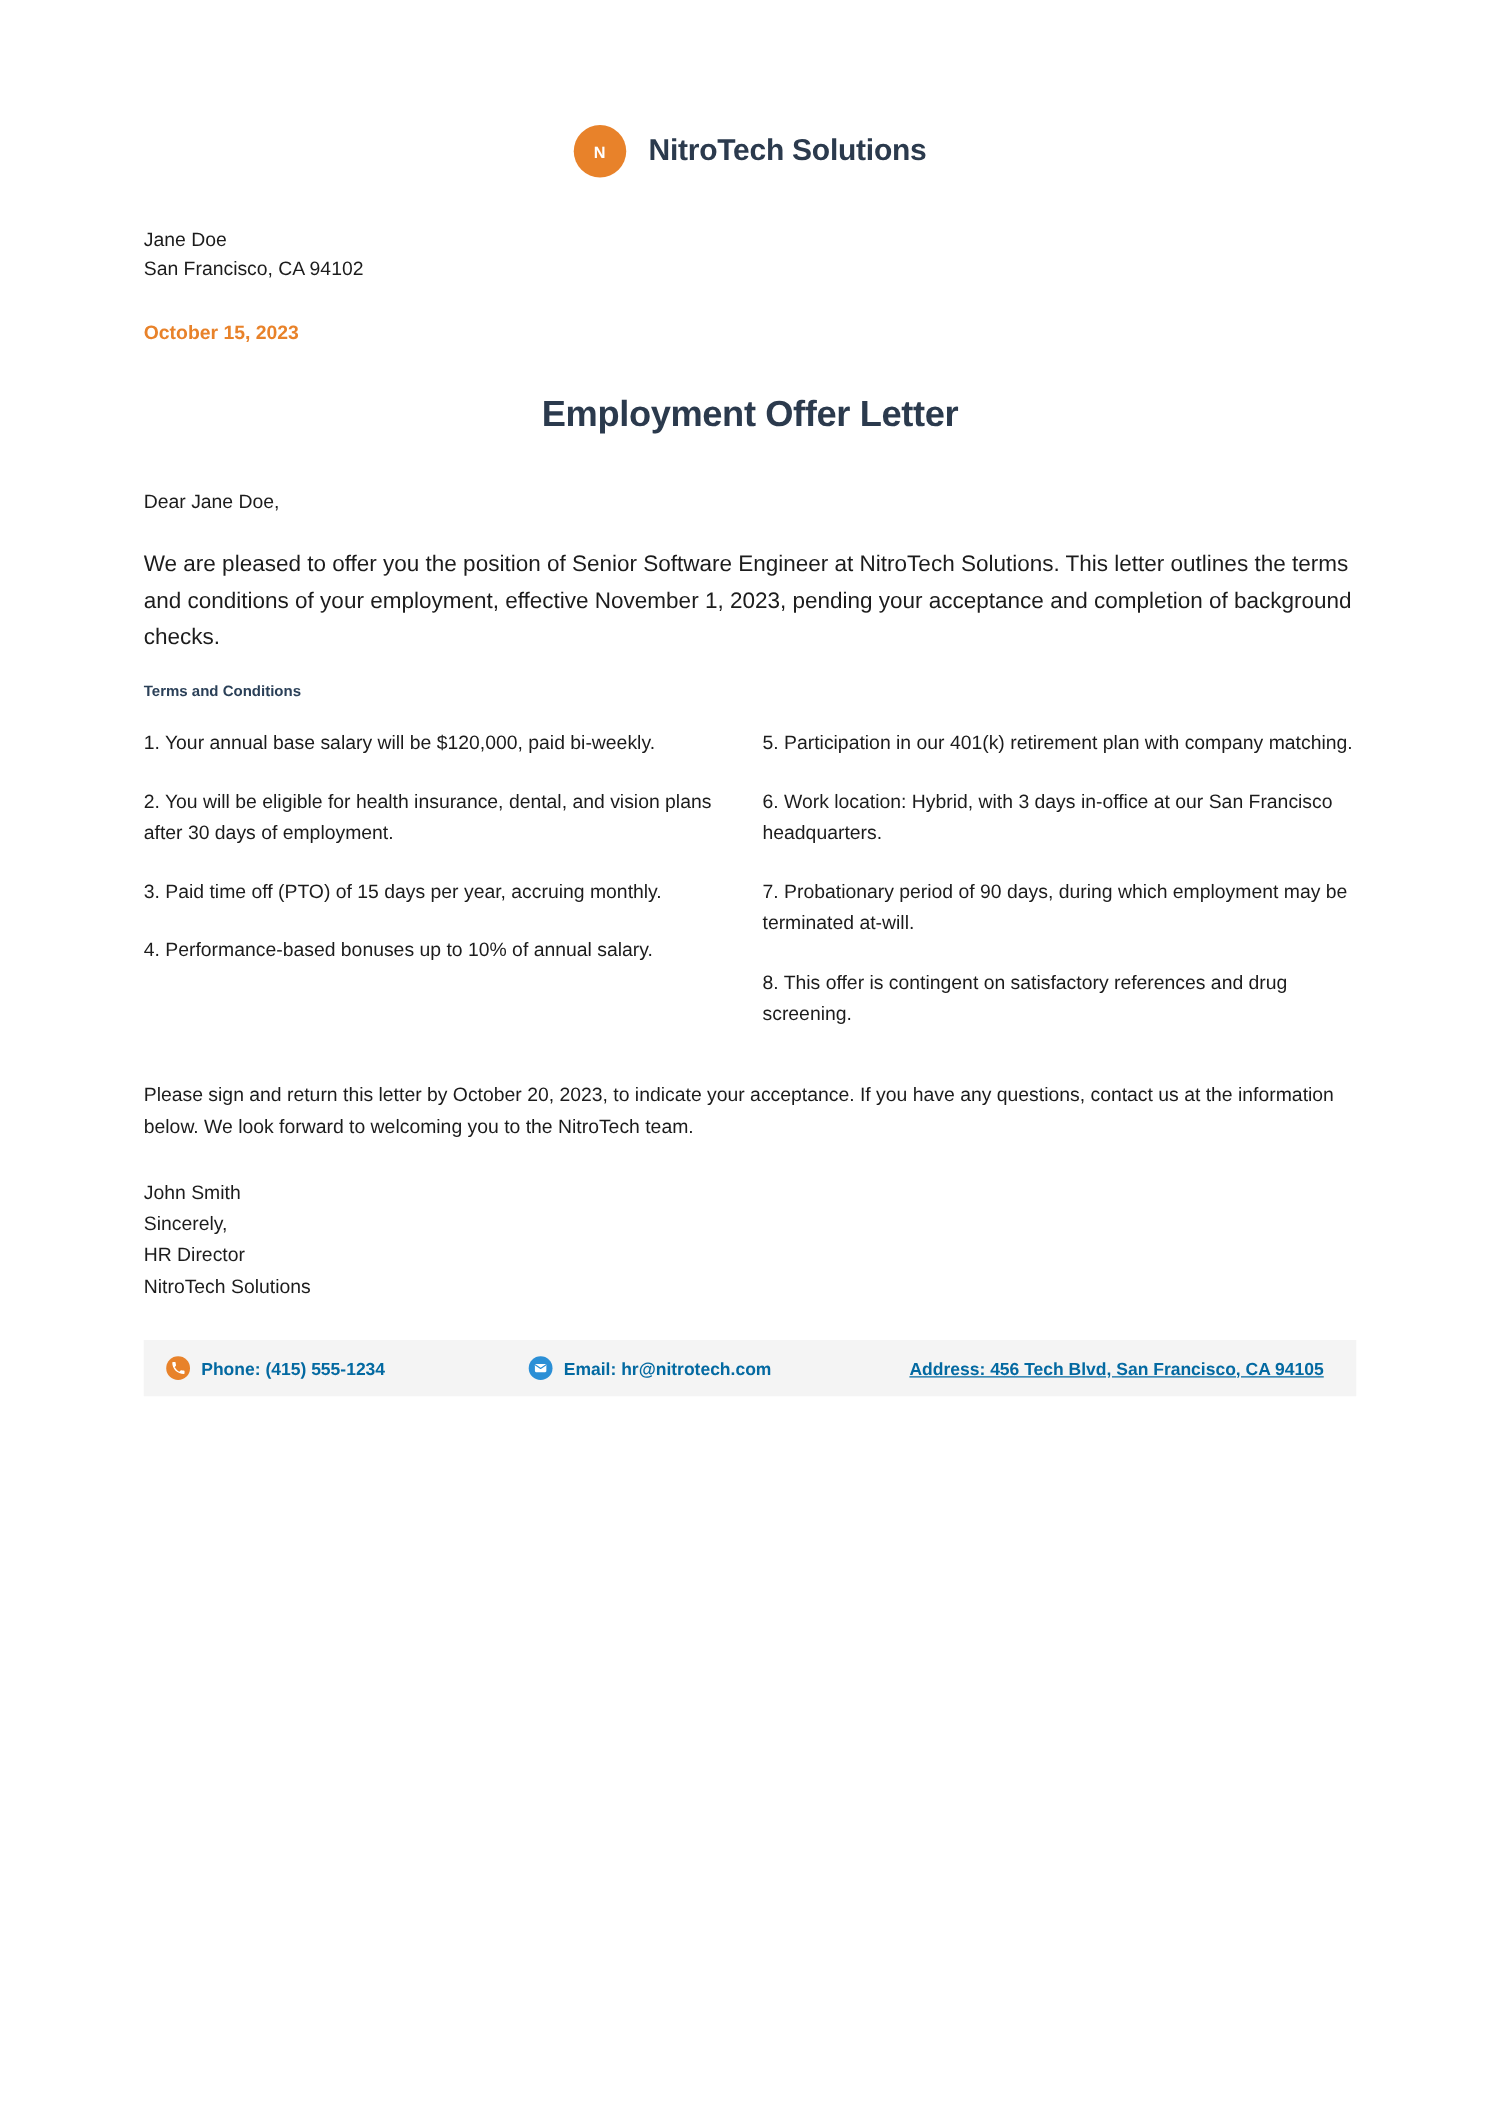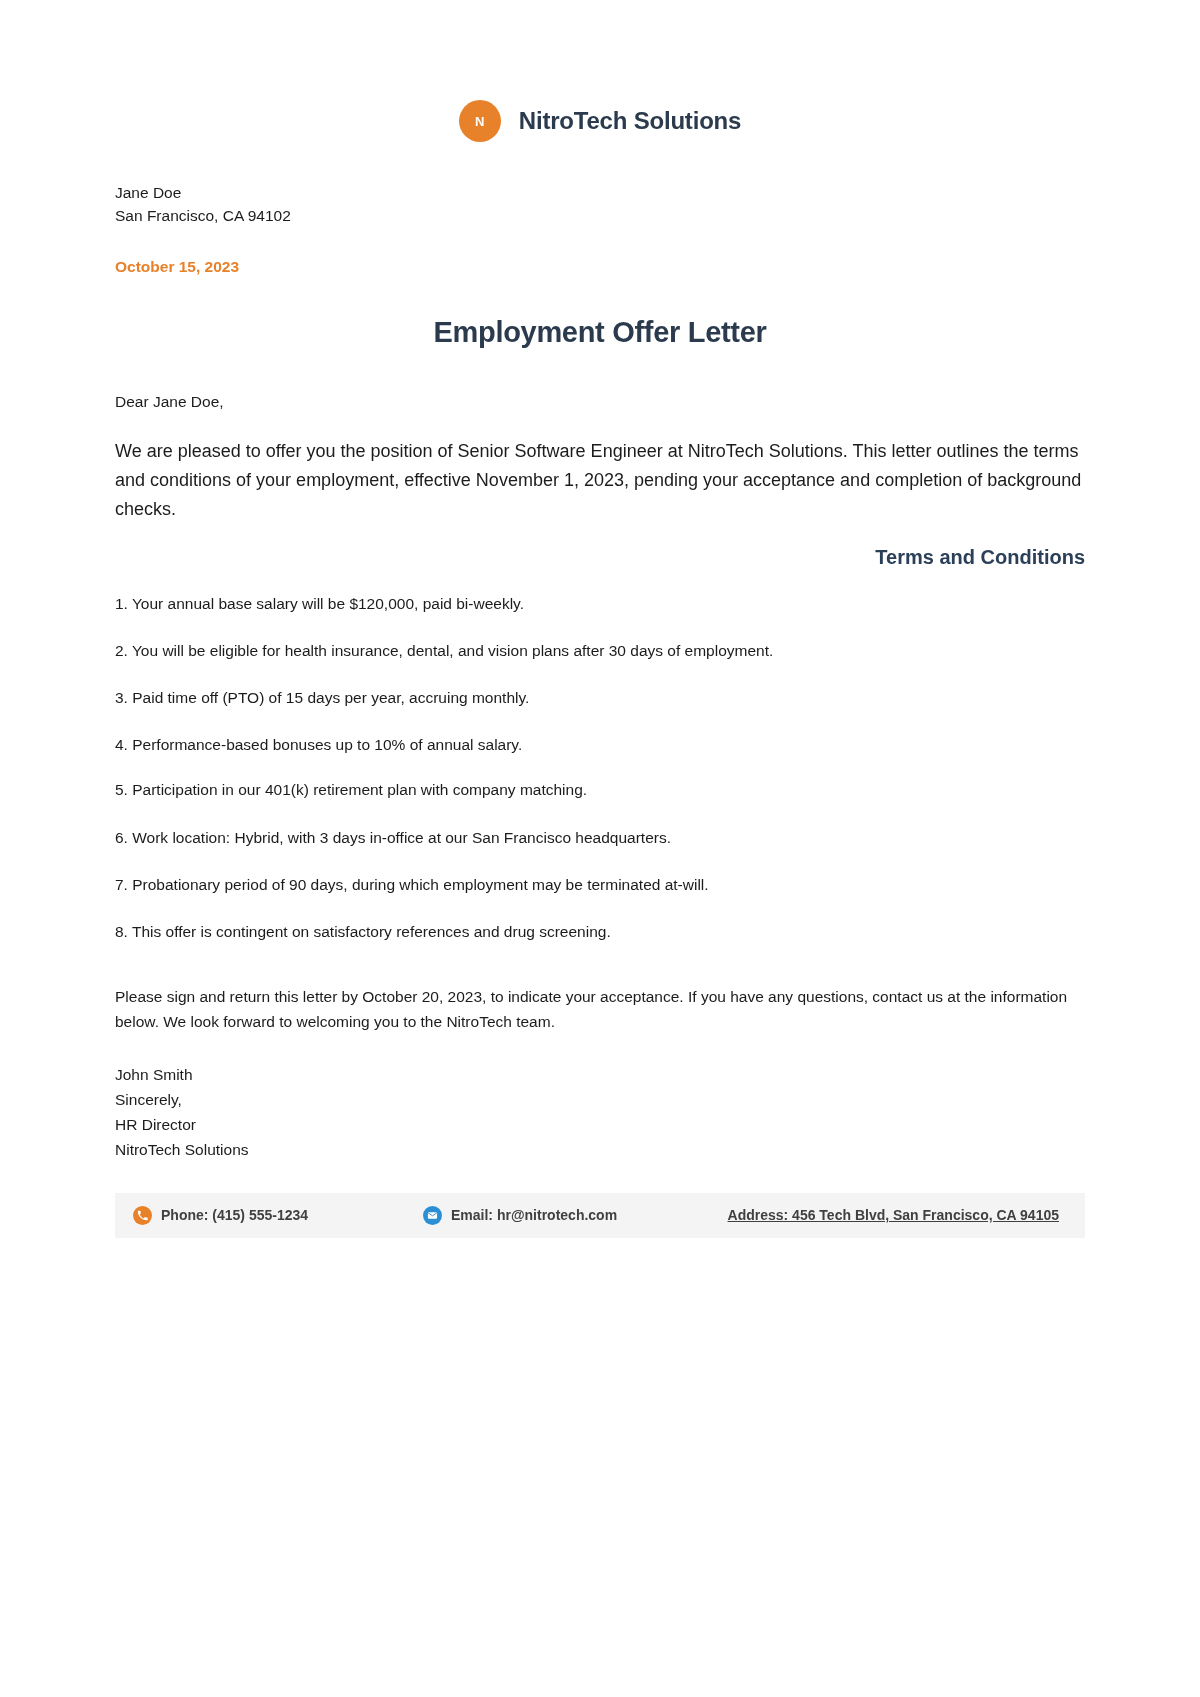--- a/index.html
+++ b/index.html
@@ -94,33 +94,31 @@
   }
   .para {
     font-size: 18px;
     line-height: 1.62;
     color: #1c1c1c;
     text-align: left;
     margin: 0 0 22px 0;
   }
 
   .section-heading {
-    font-size: 20px;
+    font-size: 12px;
     font-weight: bold;
     color: #2B4058;
     margin: 0 0 22px 0;
-    text-align: right;
   }
 
   
   .terms-grid {
     display: flex;
     gap: 20px;
     margin-bottom: 40px;
-    flex-direction: column;
   }
   .terms-col {
     flex: 1 1 0;
     min-width: 0;
   }
   .term-item {
     font-size: 15.5px;
     line-height: 1.62;
     color: #1c1c1c;
     margin-bottom: 22px;
@@ -149,21 +147,21 @@
     background: #F4F4F4;
     padding: 13px 18px;
     gap: 0;
   }
   .contact-item {
     display: flex;
     align-items: center;
     gap: 9px;
     font-size: 14px;
     font-weight: bold;
-    color: #404040;
+    color: #0369a1;
     white-space: nowrap;
   }
   .contact-item.phone { width: 290px; }
   .contact-item.email { width: 290px; }
   .contact-item.address { flex: 1; justify-content: flex-end; padding-right: 8px; text-decoration: underline; }
 
   .ico {
     width: 19px;
     height: 19px;
     border-radius: 50%;

